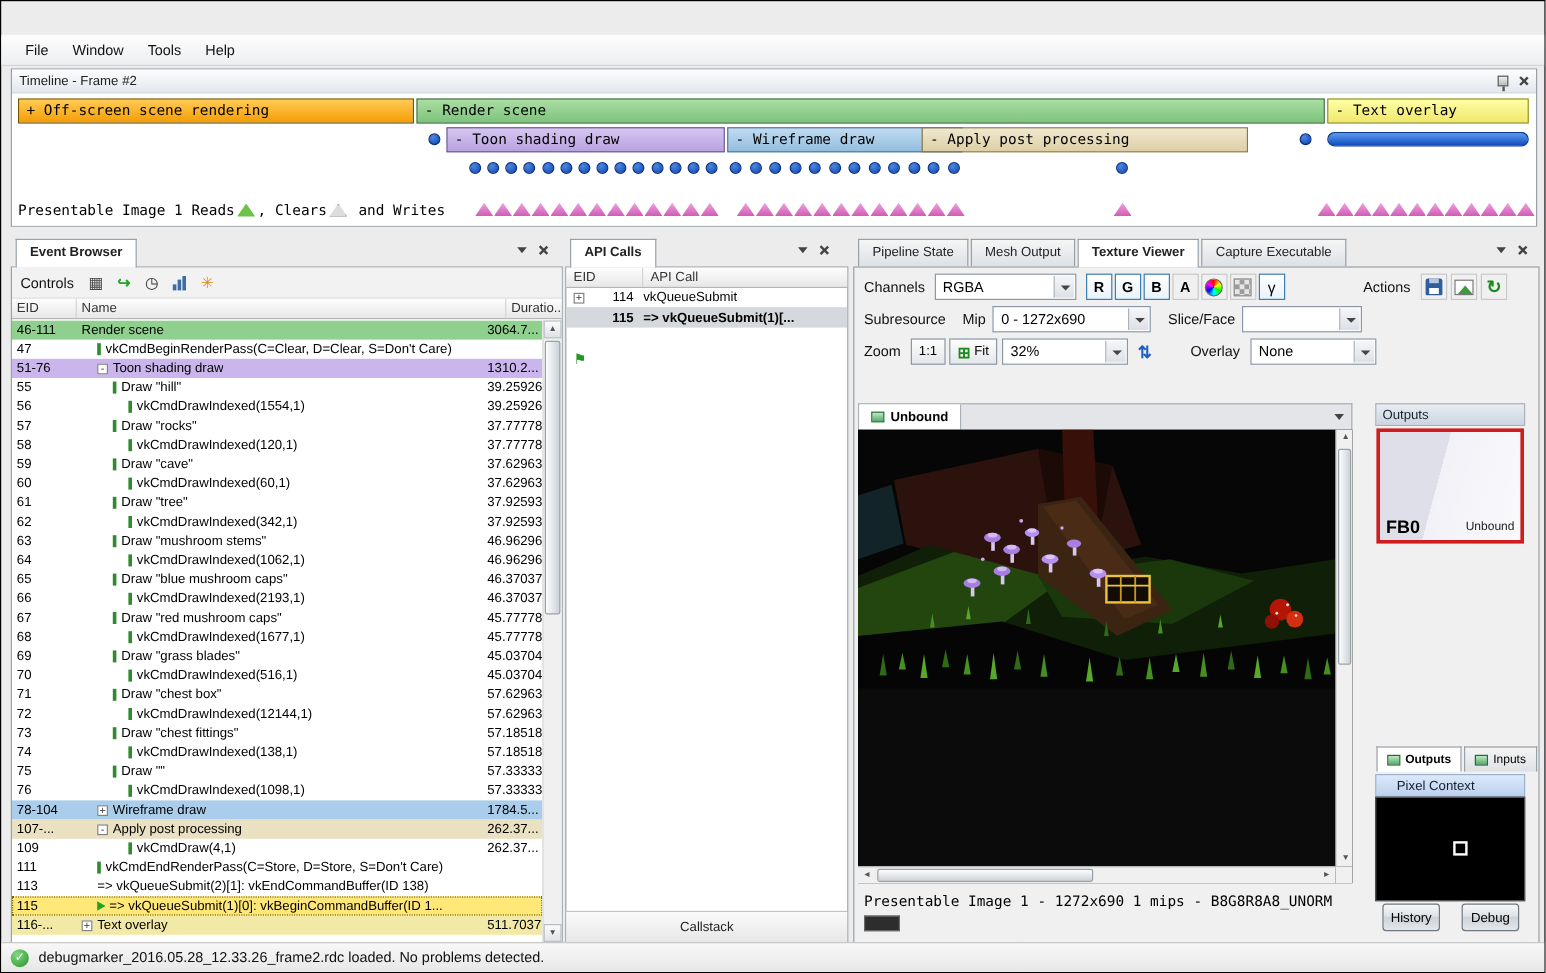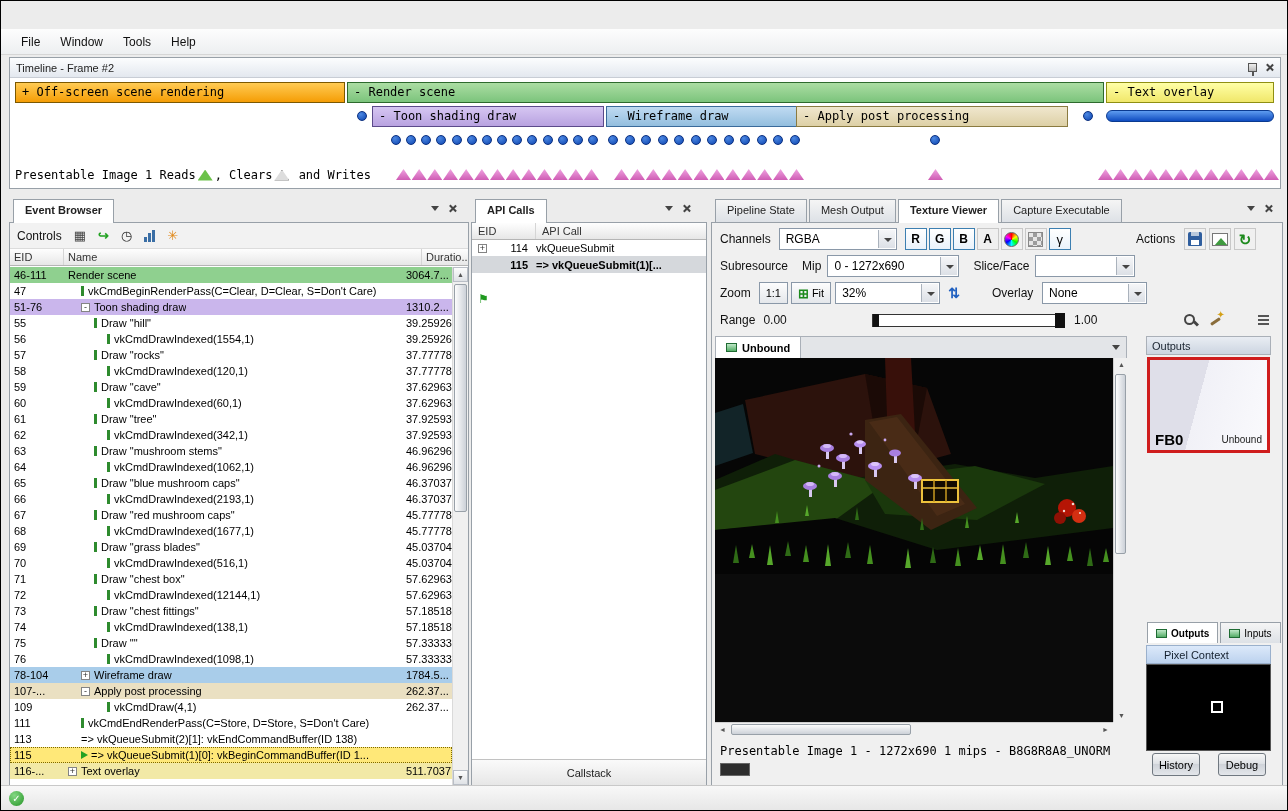--- a/index.html
+++ b/index.html
@@ -42,21 +42,21 @@
   .x-icon::before,.x-icon::after { content:""; position:absolute; left:4px; top:0; width:1.6px; height:9px; background:#444; }
   .x-icon::before { transform:rotate(45deg); } .x-icon::after { transform:rotate(-45deg); }
   .tl-body { position:relative; height:110px; background:#fff; overflow:hidden; }
   .tl-bar { position:absolute; height:21px; border:1px solid; font-family:"DejaVu Sans Mono",monospace;
     font-size:12px; line-height:19px; padding-left:6px; white-space:nowrap; overflow:hidden; color:#000; }
   .bar-off  { left:5px;    top:4px;  width:330px; background:linear-gradient(#ffcb54,#f59d05); border-color:#7c5800; }
   .bar-ren  { left:337px;  top:4px;  width:757px; background:linear-gradient(#abdda3,#7cc47c); border-color:#2d6a2d; }
   .bar-txt  { left:1096px; top:4px;  width:168px; background:linear-gradient(#ffffa6,#f0e76a); border-color:#8f8f12; }
   .bar-toon { left:362px;  top:28px; width:232px; background:linear-gradient(#d6c6f2,#b8a2e0); border-color:#5b4a8a; }
   .bar-wire { left:596px;  top:28px; width:196px; background:linear-gradient(#c0dbf2,#93bede); border-color:#3a6a9a; }
-  .bar-post { left:786px;  top:28px; width:272px; background:linear-gradient(#f0e7ce,#ddd0a6); border-color:#8a7a40; }
+  .bar-post { left:758px;  top:28px; width:272px; background:linear-gradient(#f0e7ce,#ddd0a6); border-color:#8a7a40; }
   .tl-dot { position:absolute; width:10px; height:10px; border-radius:50%;
     background:radial-gradient(circle at 35% 30%,#4c88e2,#0d45b0); border:1px solid #0a2f80; }
   .dot-a { left:347px; top:33px; } .dot-b { left:1073px; top:33px; }
   .blue-cap-bar { position:absolute; left:1096px; top:32px; width:168px; height:12px; border-radius:6px;
     background:linear-gradient(#5e9cf0,#0f4cc0); border:1px solid #0a3a90; }
   .tl-footer { position:absolute; left:5px; top:86px; height:22px; display:flex; align-items:center;
     font-family:"DejaVu Sans Mono",monospace; font-size:12px; color:#000; white-space:pre; }
   .tri { width:15px; height:11px; clip-path:polygon(50% 0,100% 100%,0 100%); flex:none; }
   .tri-green { background:#6cc24a; margin:0 2px; }
   .tri-gray  { background:#ddd; margin:0 2px; box-shadow:inset 0 0 0 1px #999; }
@@ -726,36 +726,20 @@
           <span class="ca"></span>
       </div>
       <span class="updown-icon" style="margin-left:8px;">⇅</span>
       <span class="lbl" style="position:absolute; left:280px;">Overlay</span>
       <div class="combo" style="position:absolute; left:330px; width:105px;">
         <span>None</span>
           <span class="ca"></span>
       </div>
     </div>
 
-    <div class="tvrow" style="top:85px;">
-      <span class="lbl" style="margin-left:8px;">Range</span>
-      <span class="lbl" style="margin-left:8px;">0.00</span>
-      <div class="range-track" style="position:absolute; left:160px;">
-        <div class="rh-l"></div>
-        <div class="rh-r"></div>
-      </div>
-      <span class="lbl" style="position:absolute; left:362px;">1.00</span>
-      <div class="mag-icon" style="position:absolute; left:470px;"></div>
-      <div class="wand-icon" style="position:absolute; left:496px;"></div>
-      <div class="menu-sm-icon" style="position:absolute; left:546px;">
-          <span></span>
-          <span></span>
-          <span></span>
-        </div>
-    </div>
 
     <div class="tex-tabs">
       <div class="tex-tab">
         <span class="mon-icon"></span>
         <span>Unbound</span>
       </div>
       <div class="dd-arrow"></div>
     </div>
 
     <div class="tex-display">
@@ -878,15 +862,16 @@
     <div class="pc-header">Pixel Context</div>
     <div class="pc-canvas">
       <div class="pc-square"></div>
     </div>
     <div class="pc-btn" style="left:440px;">History</div>
     <div class="pc-btn" style="left:506px;">Debug</div>
   </div>
 
   <div class="statusbar">
     <div class="check-icon">✓</div>
+    <span>debugmarker_2016.05.28_12.33.26_frame2.rdc loaded. No problems detected.</span>
   </div>
 
 </div>
 
 </body></html>

